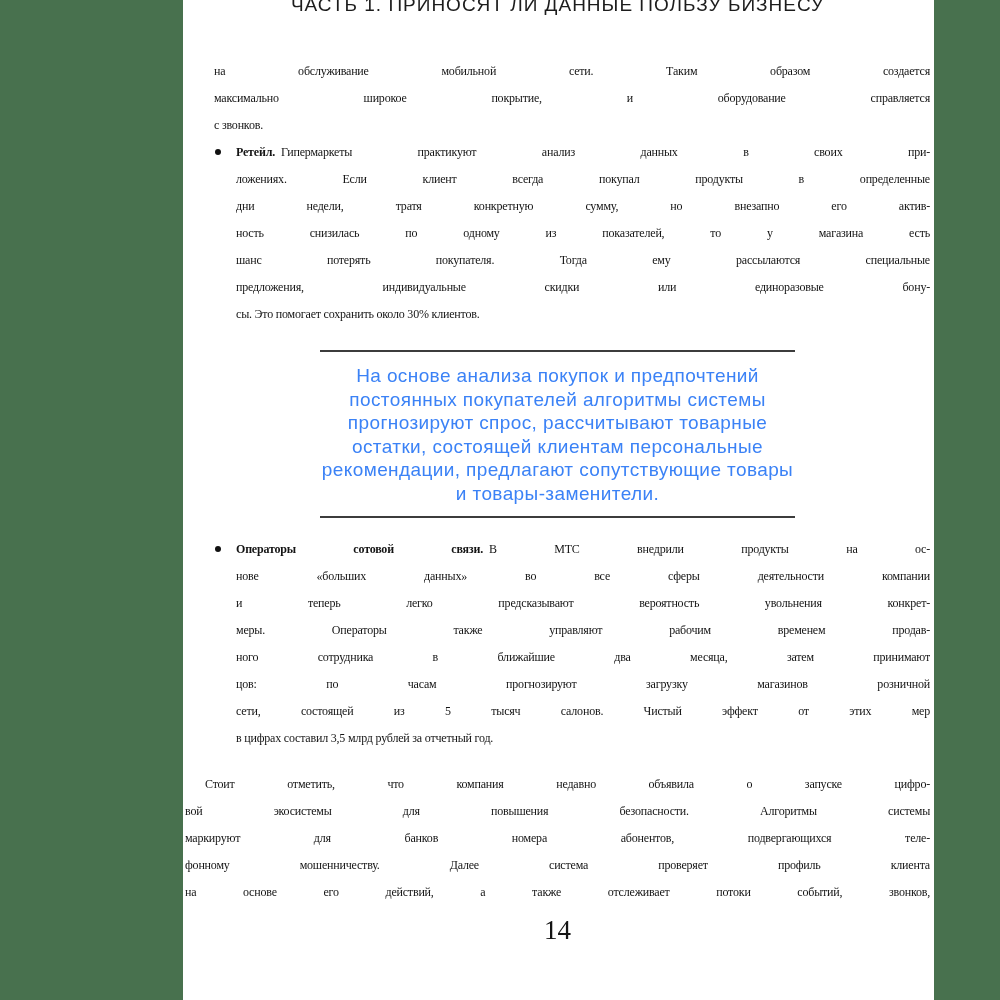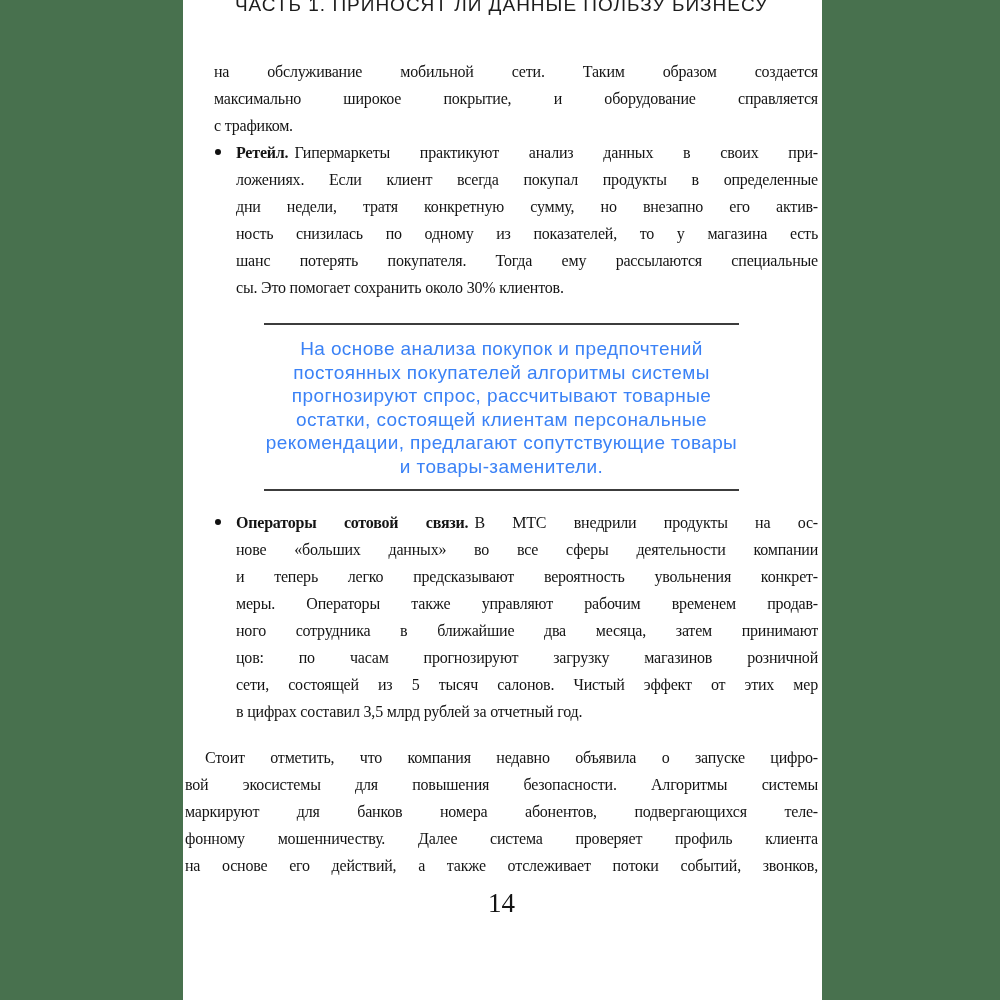--- a/index.html
+++ b/index.html
@@ -11,40 +11,40 @@
   }
   body {
     background: #48714E;
     font-family: "Liberation Serif", serif;
     color: #141414;
   }
   .paper {
     position: absolute;
     left: 183px;
     top: 0;
-    width: 639px;
+    width: 751px;
     height: 1000px;
     background: #ffffff;
   }
   .content {
     padding: 0 4px 0 2px; 
   }
   .running-head {
     margin-top: -5px;
     text-align: center;
     font-family: "Liberation Sans", sans-serif;
     font-size: 19px;
     line-height: 20px;
     letter-spacing: 1px;
     font-weight: 400;
     color: #1c1c1c;
     white-space: nowrap;
   }
   .bodytext {
-    font-size: 16px;
+    font-size: 12px;
     line-height: 27px;
     letter-spacing: -0.2px;
   }
   .tline { overflow: hidden; }
   .justify .tline,
   .first-line {
     text-align: justify;
     text-align-last: justify;
   }
   .justify .tline.last { text-align-last: left; }
@@ -98,31 +98,32 @@
 <body>
 
 <div class="paper">
   <div class="content">
 
     <div class="running-head">ЧАСТЬ 1. ПРИНОСЯТ ЛИ ДАННЫЕ ПОЛЬЗУ БИЗНЕСУ</div>
 
     <div class="bodytext hang justify">
         <div class="tline">на обслуживание мобильной сети. Таким образом создается</div>
         <div class="tline">максимально широкое покрытие, и оборудование справляется</div>
-        <div class="tline last">с трафиком.</div>
+        <div class="tline last">с звонков.</div>
       </div>
 
     <div class="bodytext bullet-item">
       <span class="bullet-marker"></span>
       <div class="tline first-line"><b class="lead">Ретейл.</b><span>Гипермаркеты практикуют анализ данных в своих при-</span></div>
       <div class="justify">
           <div class="tline">ложениях. Если клиент всегда покупал продукты в определенные</div>
           <div class="tline">дни недели, тратя конкретную сумму, но внезапно его актив-</div>
           <div class="tline">ность снизилась по одному из показателей, то у магазина есть</div>
           <div class="tline">шанс потерять покупателя. Тогда ему рассылаются специальные</div>
+          <div class="tline">предложения, индивидуальные скидки или единоразовые бону-</div>
           <div class="tline last">сы. Это помогает сохранить около 30% клиентов.</div>
         </div>
     </div>
 
     <div class="quote-block">
       <div class="quote-text center">
           <div class="tline">На основе анализа покупок и предпочтений</div>
           <div class="tline">постоянных покупателей алгоритмы системы</div>
           <div class="tline">прогнозируют спрос, рассчитывают товарные</div>
           <div class="tline">остатки, состоящей клиентам персональные</div>

